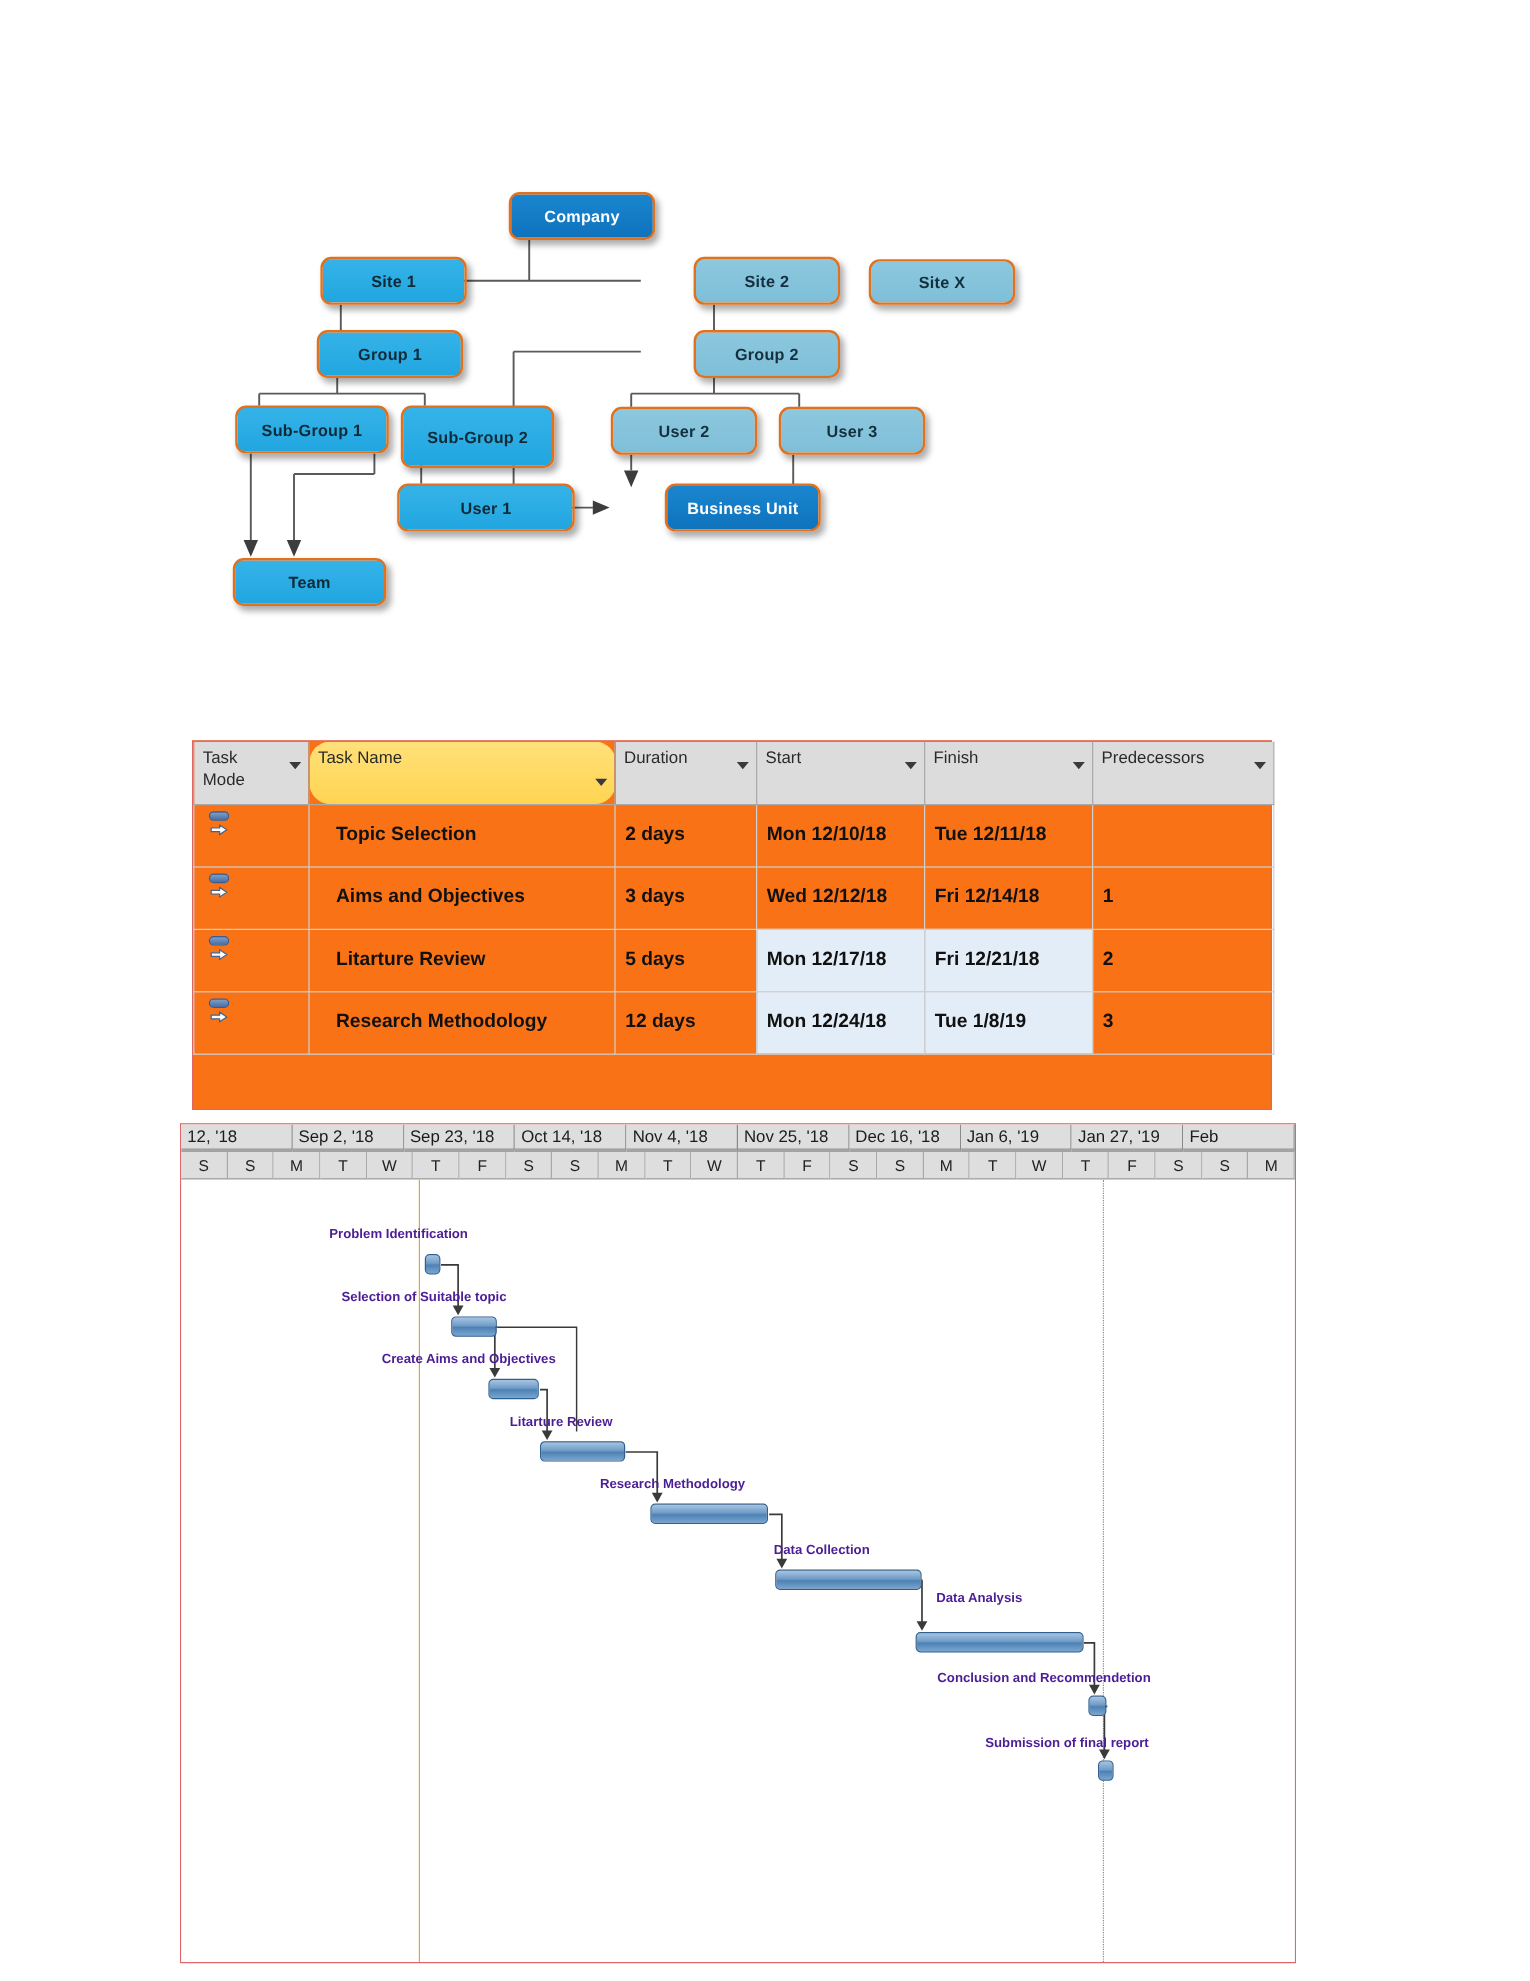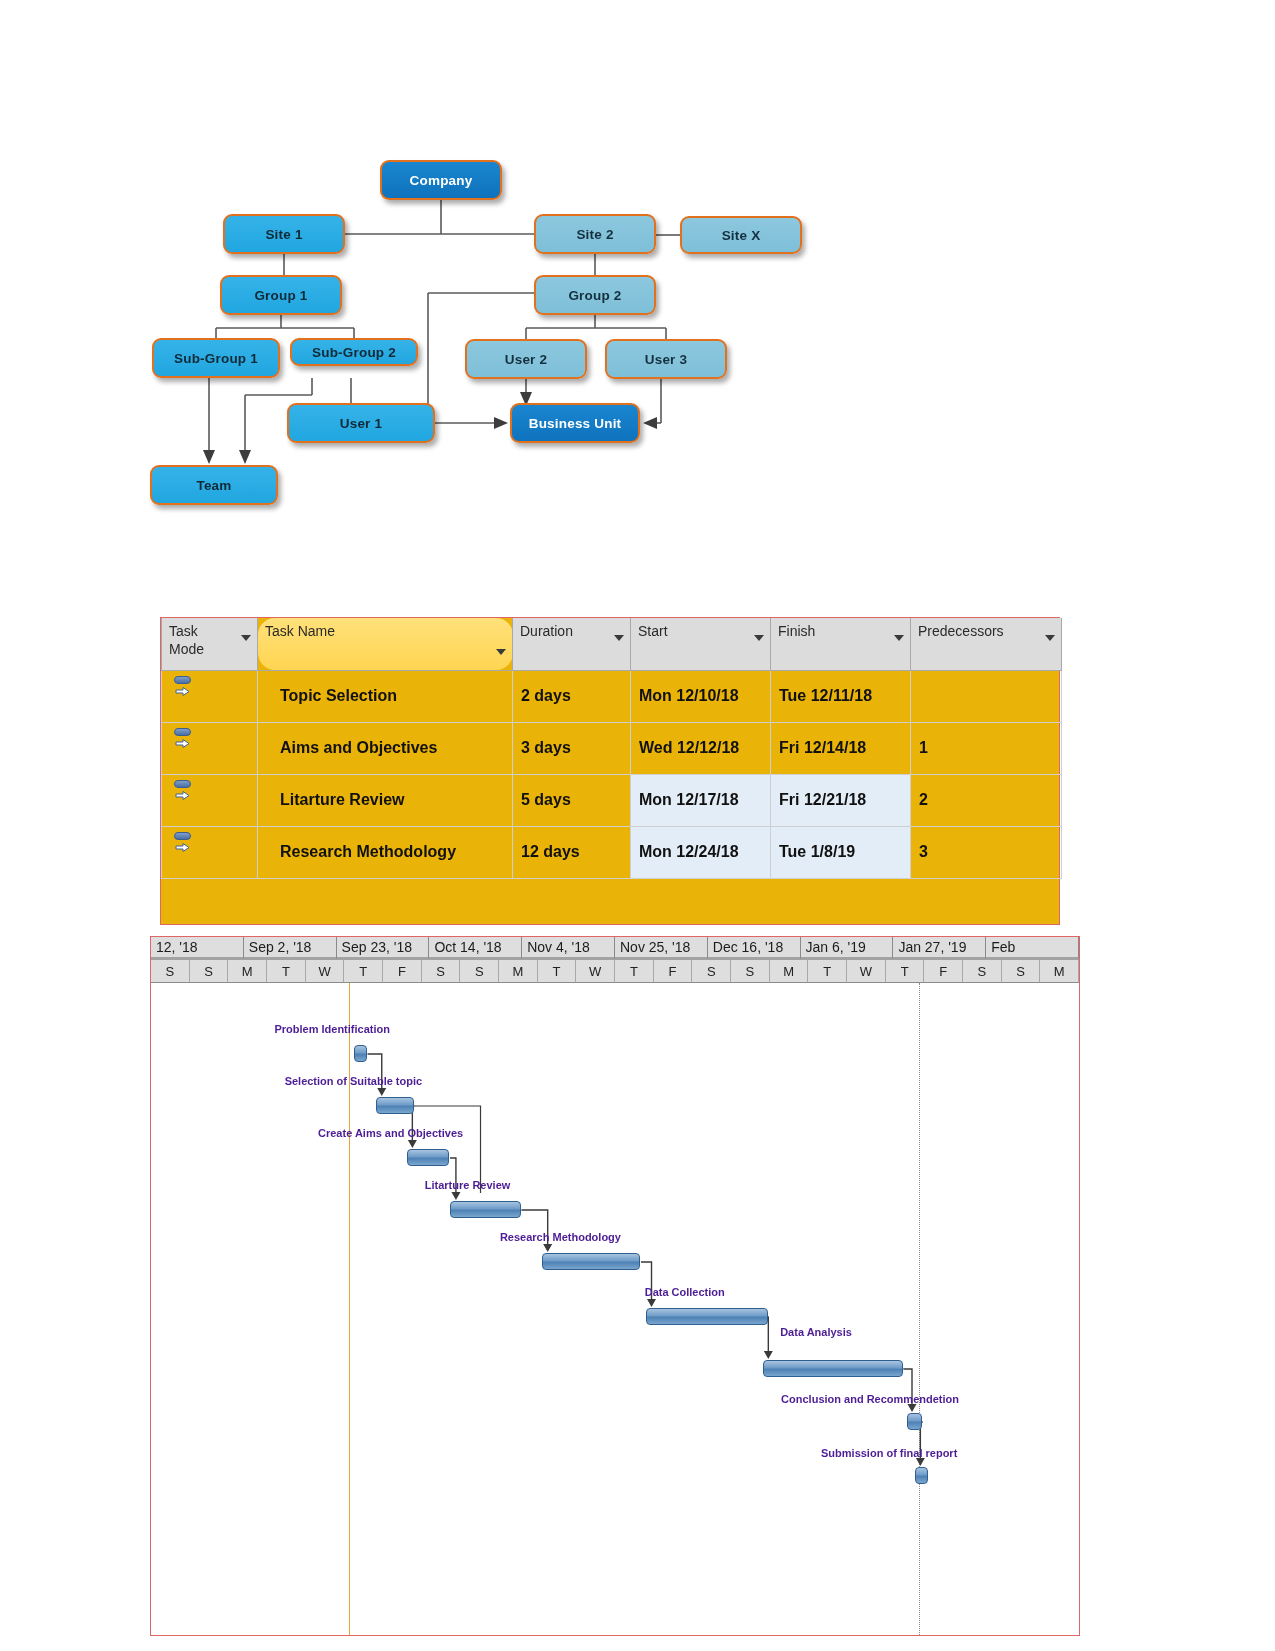--- a/index.html
+++ b/index.html
@@ -28,32 +28,33 @@
     border: 2.5px solid #E2711D;
     border-radius: 9px;
     display: flex;
     align-items: center;
     justify-content: center;
     font-weight: bold;
     font-size: 13.5px;
     letter-spacing: 0.2px;
     box-shadow: 3px 4px 5px rgba(0,0,0,0.33);
     z-index: 4;
+    margin-left: 44px;
   }
   .node.dark  { background: linear-gradient(180deg,#1a86cf 0%, #0f72bd 100%); color: #ffffff; }
   .node.mid   { background: linear-gradient(180deg,#35b3e8 0%, #21a6e0 100%); color: #102a38; }
   .node.light { background: linear-gradient(180deg,#8cc8de 0%, #7ebfd8 100%); color: #14303f; }
 
   
   #tasktable {
     position: absolute;
     left: 160px; top: 617px;
     width: 900px; height: 308px;
     border: 1.5px solid #e06666;
-    background: #eab308;
+    background: #f97316;
   }
   #tasktable table {
     border-collapse: collapse;
     width: 100%;
     table-layout: fixed;
     font-size: 15px;
     color: #1d1d1d;
   }
   #tasktable thead th {
     background: #dcdcdc;
@@ -215,21 +216,21 @@
       </g>
     </svg>
 
     <div class="node dark" style="left:240px;top:20px;width:122px;height:40px;">Company</div>
     <div class="node mid" style="left:83px;top:74px;width:122px;height:40px;">Site 1</div>
     <div class="node light" style="left:394px;top:74px;width:122px;height:40px;">Site 2</div>
     <div class="node light" style="left:540px;top:76px;width:122px;height:38px;">Site X</div>
     <div class="node mid" style="left:80px;top:135px;width:122px;height:40px;">Group 1</div>
     <div class="node light" style="left:394px;top:135px;width:122px;height:40px;">Group 2</div>
     <div class="node mid" style="left:12px;top:198px;width:128px;height:40px;">Sub-Group 1</div>
-    <div class="node mid" style="left:150px;top:198px;width:128px;height:28px;">Sub-Group 2</div>
+    <div class="node mid" style="left:150px;top:198px;width:128px;height:52px;">Sub-Group 2</div>
     <div class="node light" style="left:325px;top:199px;width:122px;height:40px;">User 2</div>
     <div class="node light" style="left:465px;top:199px;width:122px;height:40px;">User 3</div>
     <div class="node mid" style="left:147px;top:263px;width:148px;height:40px;">User 1</div>
     <div class="node dark" style="left:370px;top:263px;width:130px;height:40px;">Business Unit</div>
     <div class="node mid" style="left:10px;top:325px;width:128px;height:40px;">Team</div>
   </div>
 
   <div id="tasktable">
     <table>
       <colgroup>

